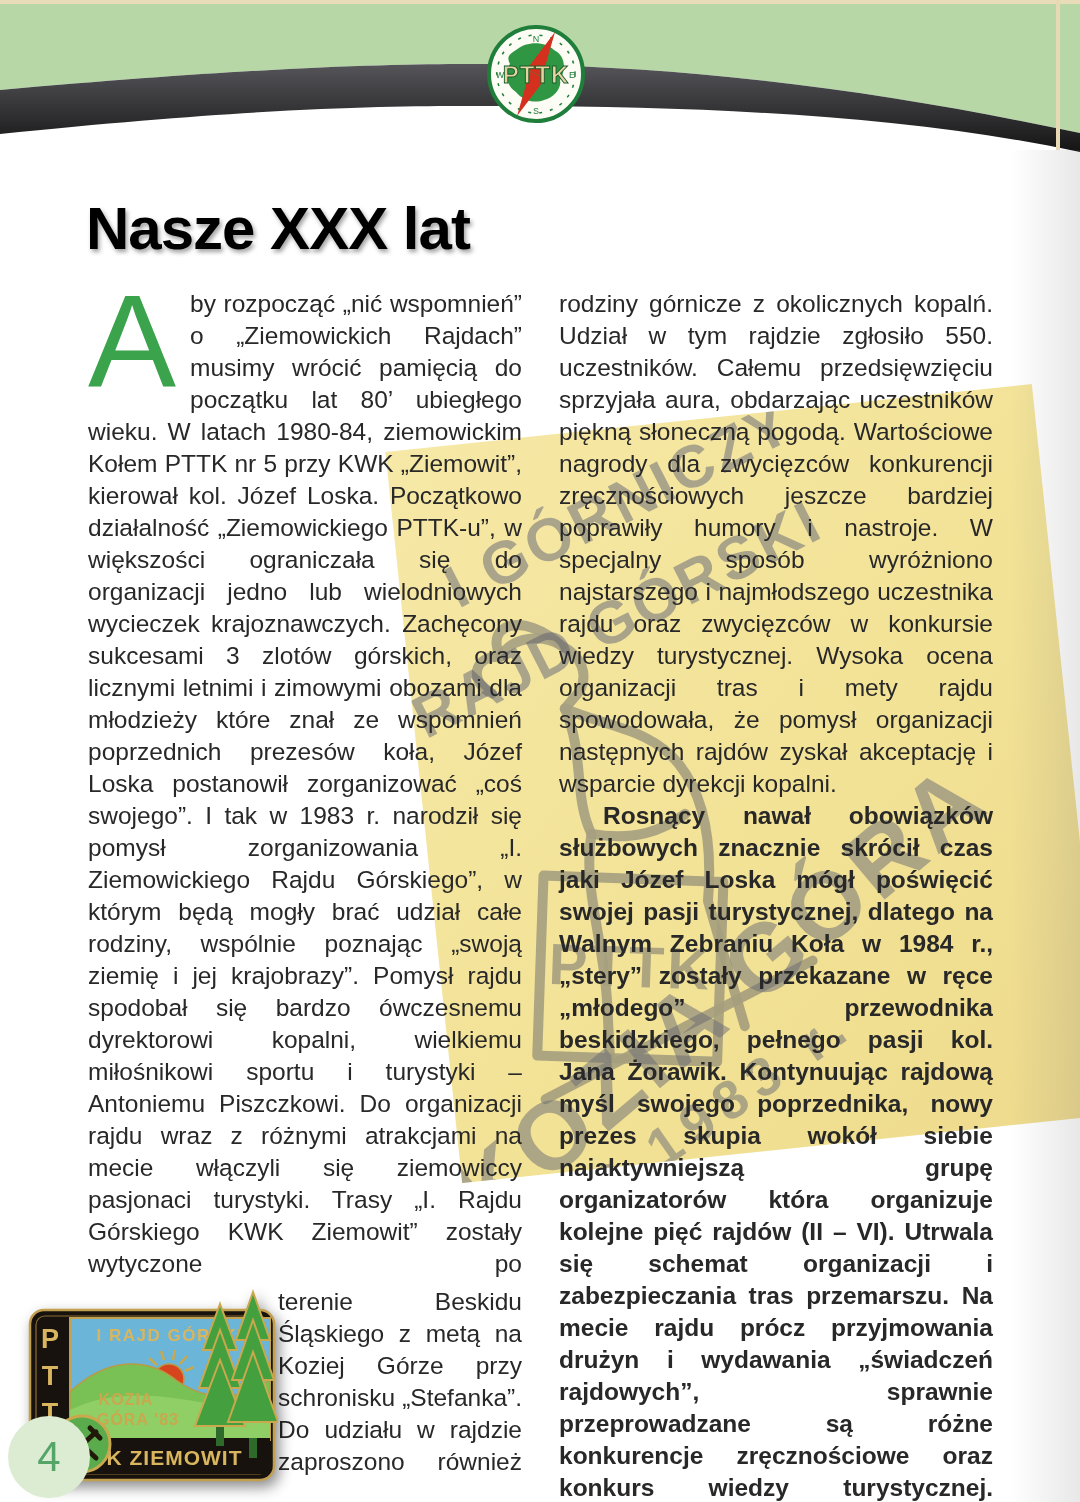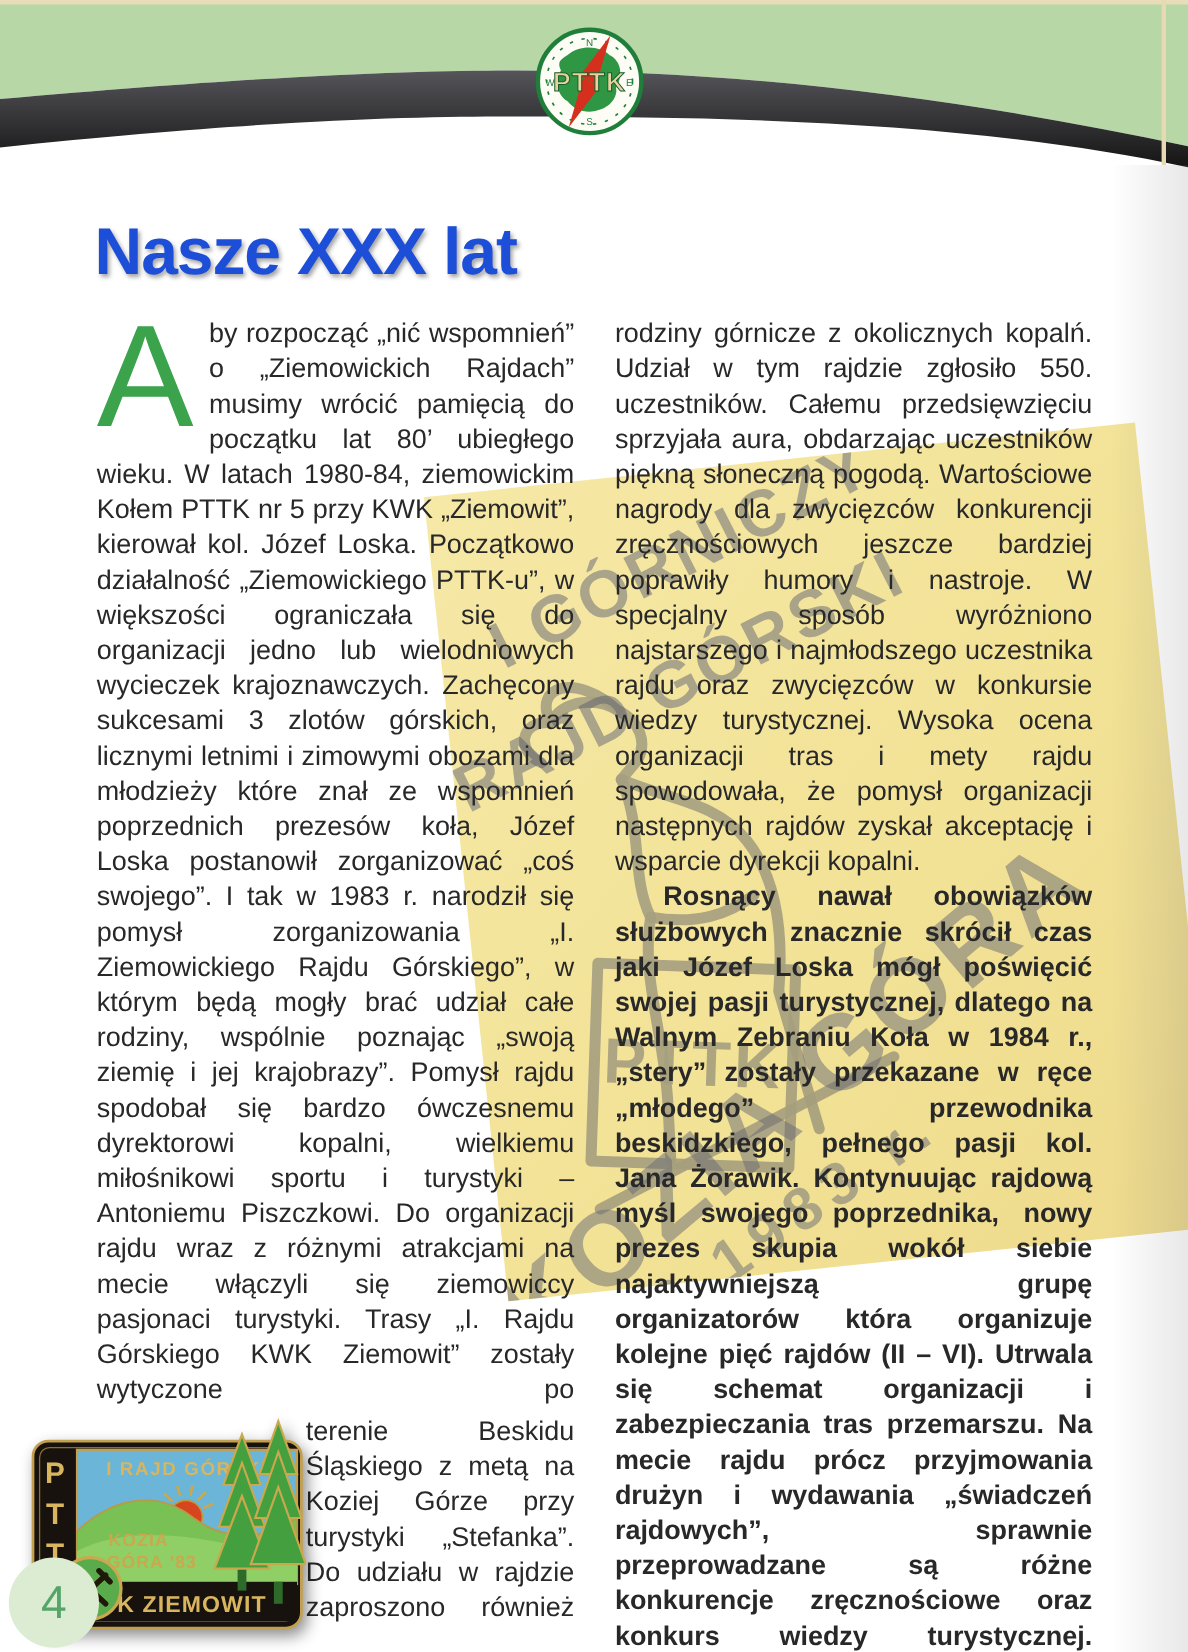--- a/index.html
+++ b/index.html
@@ -7,21 +7,21 @@
     position:relative;width:1080px;height:1502px;overflow:hidden;background:#fff;
     font-family:"Liberation Sans","DejaVu Sans",sans-serif;
   }
   
   .topstrip{position:absolute;left:0;top:0;width:1080px;height:6px;background:#e8ddb8;}
   .header-svg{position:absolute;left:0;top:0;width:1080px;height:200px;}
   .foldline{position:absolute;left:1056px;top:0;width:4px;height:150px;background:#e6d9b4;}
   
   .title{
     position:absolute;left:86px;top:194px;margin:0;
-    font-size:60px;font-weight:700;letter-spacing:-1px;color:#1d4ed8;
+    font-size:60px;font-weight:700;letter-spacing:-1px;color:#000000;
     text-shadow:2px 3px 4px rgba(50,50,50,.45);
   }
   
   .watermark{
     position:absolute;left:422px;top:416px;width:650px;height:735px;
     background:linear-gradient(135deg,#f6e8a6 0%,#f2e295 60%,#eeda8c 100%);
     transform:rotate(-6deg);overflow:hidden;z-index:0;
   }
   .wm-text{position:absolute;font-weight:700;color:rgba(108,110,120,.55);white-space:nowrap;}
   .wm-l1{left:36px;top:42px;font-size:60px;letter-spacing:3px;transform:rotate(-21deg);}
@@ -152,21 +152,21 @@
             <text x="130" y="177" text-anchor="middle" font-size="21" font-weight="bold" letter-spacing="1" fill="#d8b55e">KWK ZIEMOWIT</text>
             <circle cx="56" cy="156" r="28" fill="#5aab4b" stroke="#c9a84e" stroke-width="3"></circle>
             <g stroke="#201808" stroke-width="5" stroke-linecap="round">
               <line x1="42" y1="144" x2="70" y2="170"></line>
               <line x1="70" y1="144" x2="42" y2="170"></line>
               <line x1="38" y1="150" x2="48" y2="140"></line>
               <line x1="64" y1="140" x2="74" y2="150"></line>
             </g>
           </svg>
         </div>
-        <p class="wraptext">terenie Beskidu Śląskiego z metą na Koziej Górze przy turystyki „Stefanka”. Do udziału w rajdzie zaproszono również</p>
+        <p class="wraptext">terenie Beskidu Śląskiego z metą na Koziej Górze przy schronisku „Stefanka”. Do udziału w rajdzie zaproszono również</p>
       </div>
     </div>
     <div class="col">
       <p>rodziny górnicze z okolicznych kopalń. Udział w tym rajdzie zgłosiło 550. uczestników. Całemu przedsięwzięciu sprzyjała aura, obdarzając uczestników piękną słoneczną pogodą. Wartościowe nagrody dla zwycięzców konkurencji zręcznościowych jeszcze bardziej poprawiły humory i nastroje. W specjalny sposób wyróżniono najstarszego i najmłodszego uczestnika rajdu oraz zwycięzców w konkursie wiedzy turystycznej. Wysoka ocena organizacji tras i mety rajdu spowodowała, że pomysł organizacji następnych rajdów zyskał akceptację i wsparcie dyrekcji kopalni.</p>
       <p class="indent">Rosnący nawał obowiązków służbowych znacznie skrócił czas jaki Józef Loska mógł poświęcić swojej pasji turystycznej, dlatego na Walnym Zebraniu Koła w 1984 r., „stery” zostały przekazane w ręce „młodego” przewodnika beskidzkiego, pełnego pasji kol. Jana Żorawik. Kontynuując rajdową myśl swojego poprzednika, nowy prezes skupia wokół siebie najaktywniejszą grupę organizatorów która organizuje kolejne pięć rajdów (II – VI). Utrwala się schemat organizacji i zabezpieczania tras przemarszu. Na mecie rajdu prócz przyjmowania drużyn i wydawania „świadczeń rajdowych”, sprawnie przeprowadzane są różne konkurencje zręcznościowe oraz konkurs wiedzy turystycznej. Wykorzystując doświadcze-</p>
     </div>
   </div>
 
   <div class="edgeshade"></div>
 

